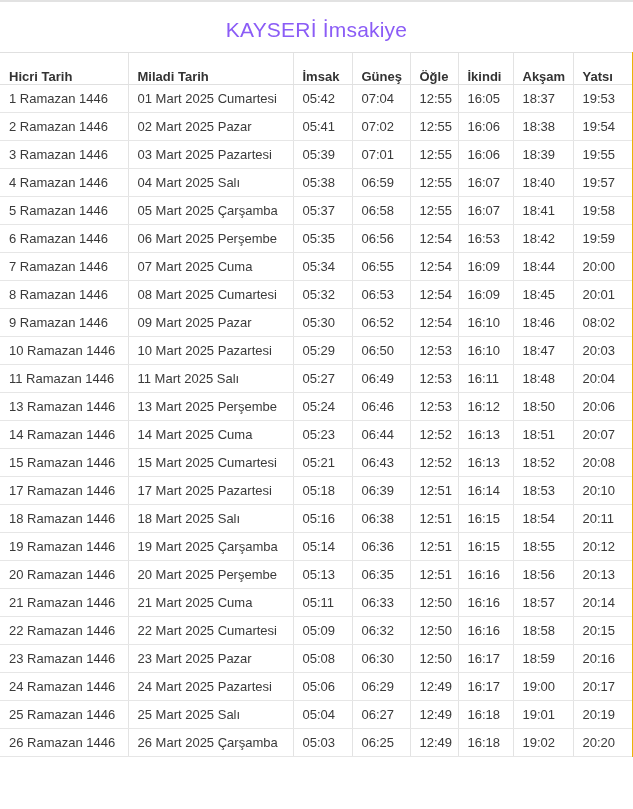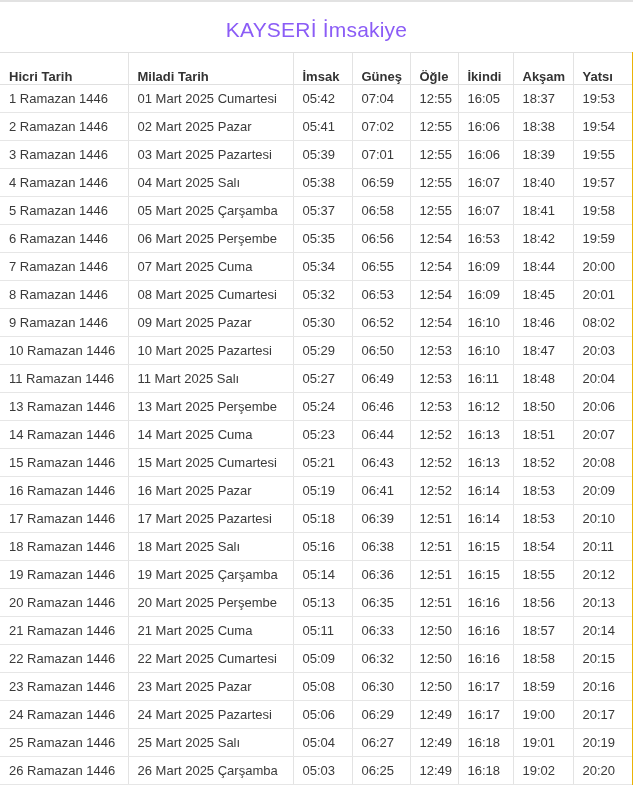--- a/index.html
+++ b/index.html
@@ -234,30 +234,20 @@
           <td>15 Ramazan 1446</td>
           <td>15 Mart 2025 Cumartesi</td>
           <td>05:21</td>
           <td>06:43</td>
           <td>12:52</td>
           <td>16:13</td>
           <td>18:52</td>
           <td>20:08</td>
         </tr>
         <tr>
-          <td>16 Ramazan 1446</td>
-          <td>16 Mart 2025 Pazar</td>
-          <td>05:19</td>
-          <td>06:41</td>
-          <td>12:52</td>
-          <td>16:14</td>
-          <td>18:53</td>
-          <td>20:09</td>
-        </tr>
-        <tr>
           <td>17 Ramazan 1446</td>
           <td>17 Mart 2025 Pazartesi</td>
           <td>05:18</td>
           <td>06:39</td>
           <td>12:51</td>
           <td>16:14</td>
           <td>18:53</td>
           <td>20:10</td>
         </tr>
         <tr>

